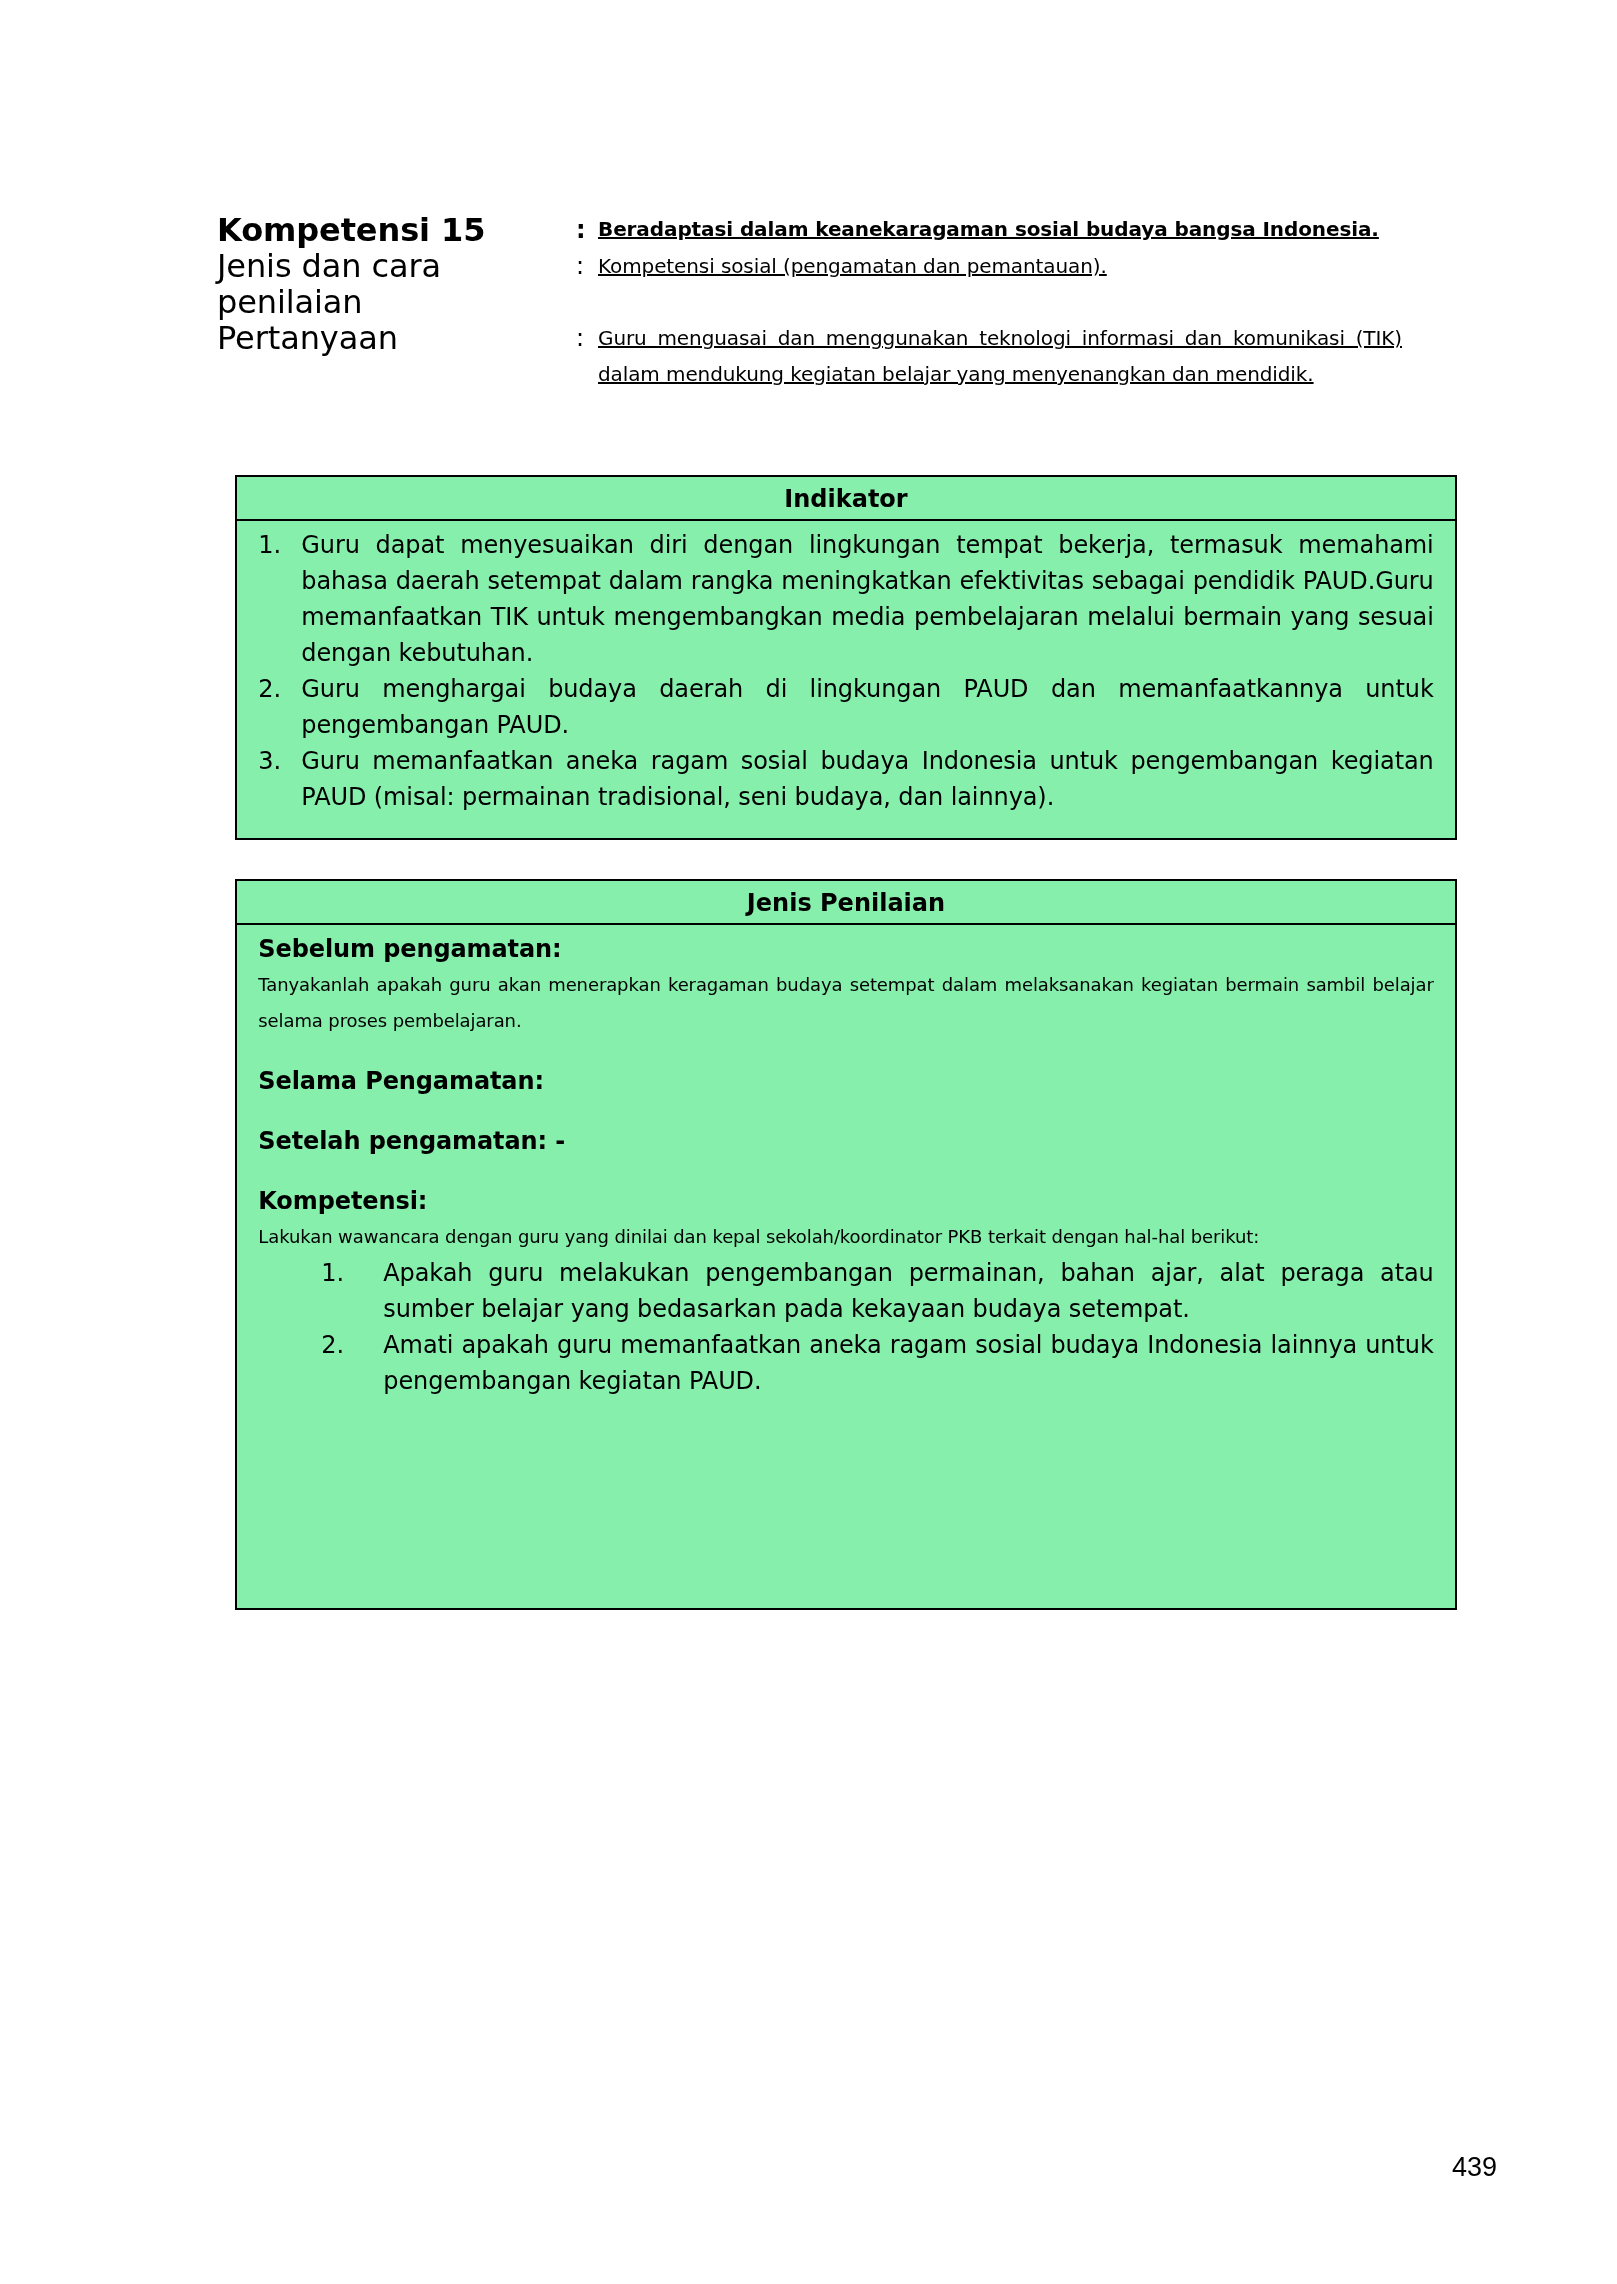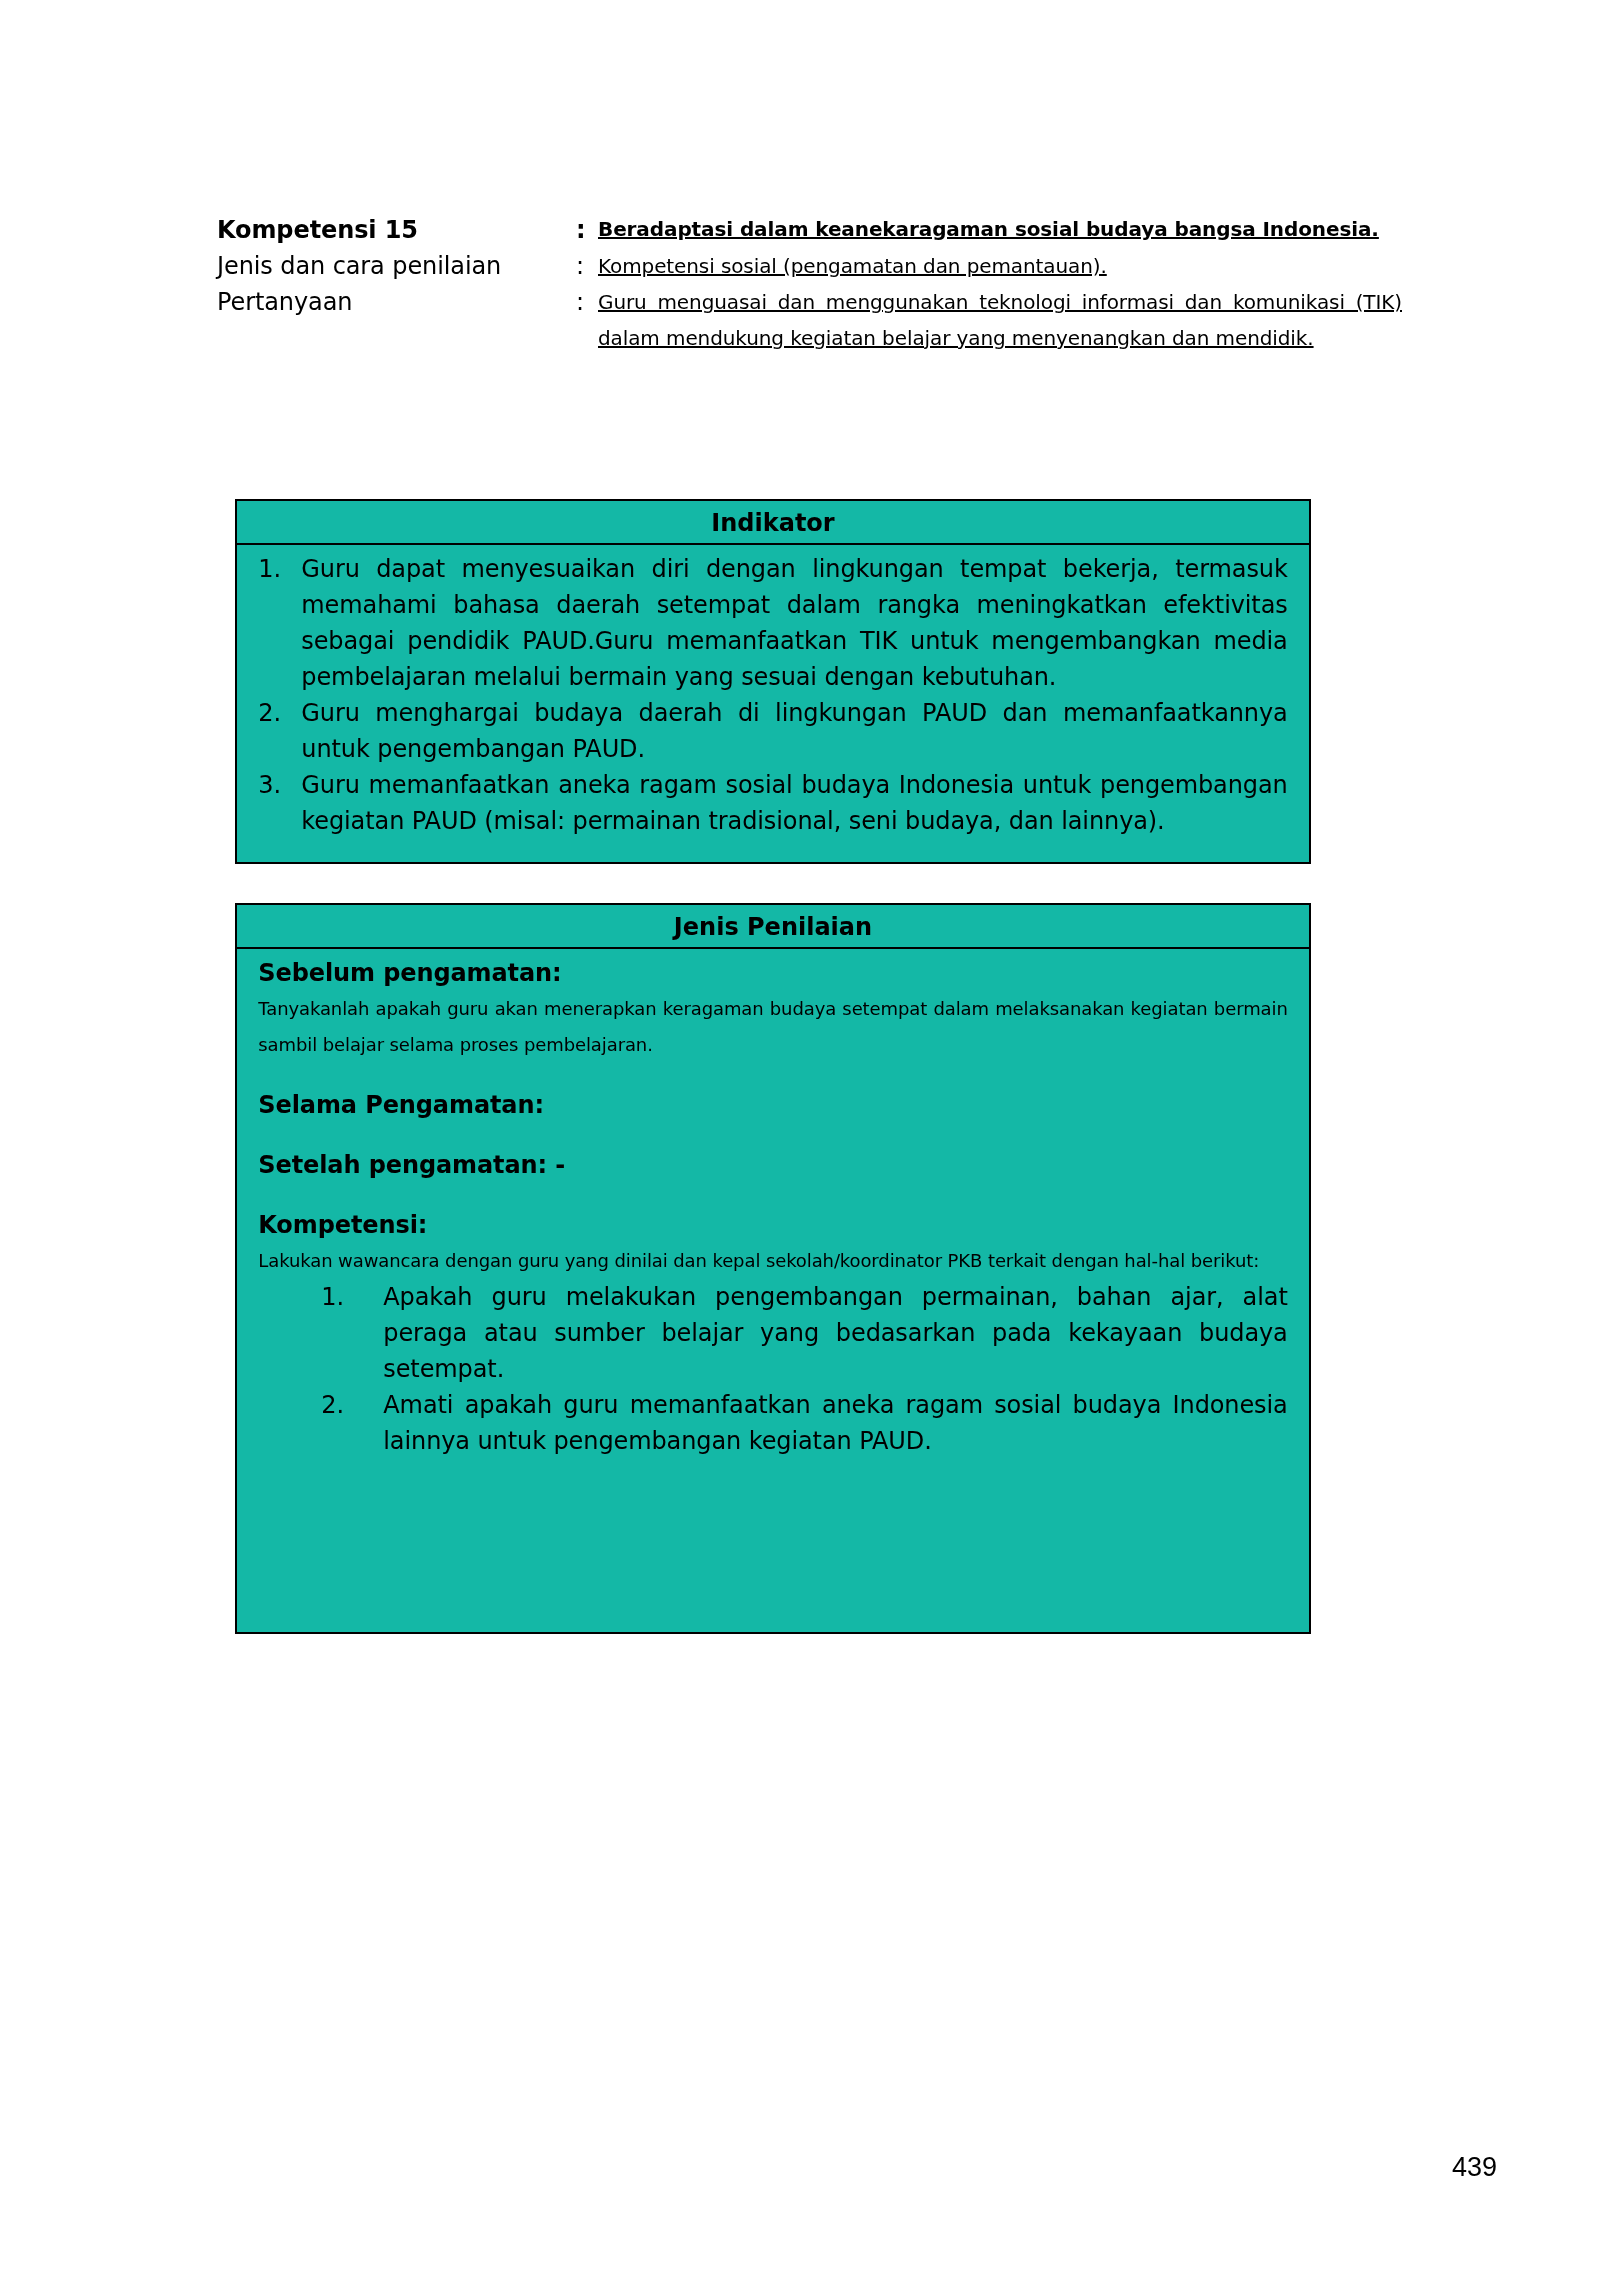--- a/index.html
+++ b/index.html
@@ -31,21 +31,21 @@
     width: 1185px;
   }
   .meta-row {
     display: flex;
     align-items: flex-start;
     margin-bottom: 0px;
   }
   .meta-label {
     width: 359px;
     flex: 0 0 359px;
-    font-size: 24px;
+    font-size: 32px;
     line-height: 36px;
     letter-spacing: -0.1px;
   }
   .meta-colon {
     width: 22px;
     flex: 0 0 22px;
     font-size: 24px;
     line-height: 36px;
   }
   .meta-value {
@@ -63,25 +63,24 @@
     font-weight: bold;
   }
   .meta-row.bold .meta-value {
     line-height: 35px;
   }
 
   
   .box {
     position: absolute;
     left: 235px;
-    width: 1076px;
+    width: 1222px;
     border: 2.4px solid #000;
     box-sizing: border-box;
-    background: #14b8a6;
-    margin-top: 24px;
+    background: #86efac;
   }
   .box-title {
     text-align: center;
     font-weight: bold;
     font-size: 24px;
     line-height: 24px;
     padding: 9.5px 0 8.7px 0;
     border-bottom: 2.4px solid #000;
   }
   .box-body {

